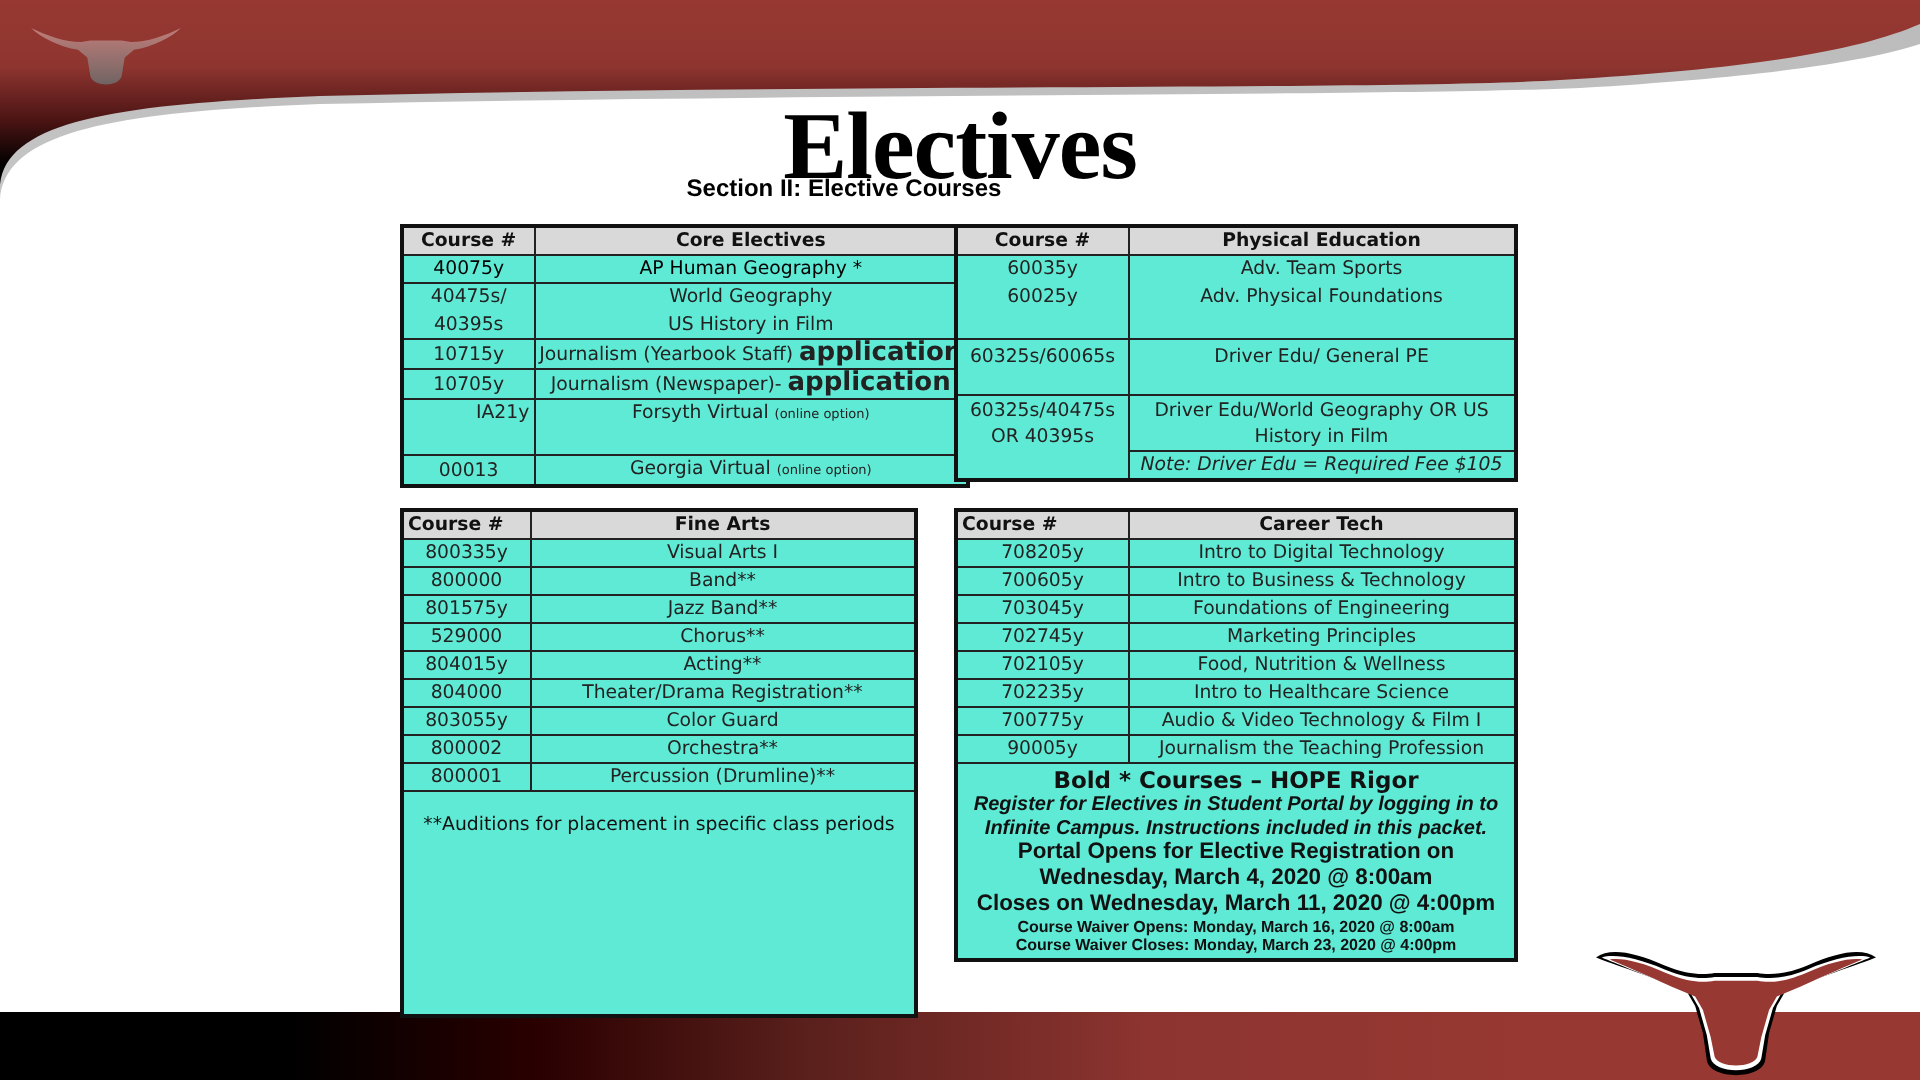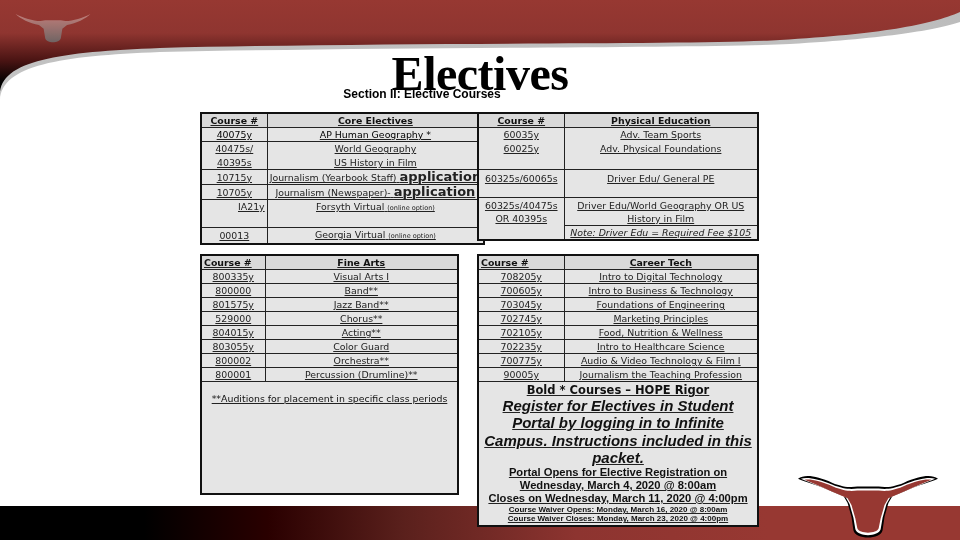--- a/index.html
+++ b/index.html
@@ -13,41 +13,41 @@
     background: linear-gradient(to right, #000 0%, #000 15%, #2a0000 28%, #5a201c 42%, #8d3430 60%, #973832 80%, #973832 100%); }
 
   .logo-top { position: absolute; left: 14px; top: 10px; width: 78px; height: 36px; opacity: .85; }
   .logo-bottom { position: absolute; left: 794px; top: 470px; width: 148px; height: 70px; }
 
   .page-title { position: absolute; left: 0; top: 50px; width: 960px; text-align: center;
     font-family: "Liberation Serif", serif; font-weight: bold; font-size: 48px; color: #000; letter-spacing: -0.5px; line-height: 48px; }
   .section-title { position: absolute; left: 0; top: 87px; width: 844px; text-align: center;
     font-weight: bold; font-size: 12px; color: #000; padding-left: 0; }
 
-  table.ctab { position: absolute; border-collapse: collapse; font-family: "DejaVu Sans", sans-serif; font-size: 9.4px; color: #222; background: #e5e5e5; text-decoration: underline; }
+  table.ctab { position: absolute; border-collapse: collapse; font-family: "DejaVu Sans", sans-serif; font-size: 9.4px; color: #222; background: #5eead4; }
   table.ctab td, table.ctab th { border: 1px solid #222; text-align: center; padding: 0 2px; height: 14px; line-height: 13px; white-space: nowrap; font-weight: normal; }
   table.ctab th { background: #d9d9d9; font-weight: bold; color: #111; }
   table.ctab { border: 2px solid #111; }
   .bold { font-weight: bold; color: #000; }
   .tiny { font-size: 6.5px; margin-top: 24px; }
   .tinyb { font-size: 13px; font-weight: bold; }
   .nobot td { border-bottom: none !important; }
   .notop td { border-top: none !important; }
   .note-italic { font-style: italic; }
 
   #t-core { left: 200px; top: 112px; width: 259px; }
   #t-pe { left: 477px; top: 112px; width: 282px; }
   #t-arts { left: 200px; top: 254px; width: 259px; }
   #t-career { left: 477px; top: 254px; width: 282px; }
 
   .footnote-cell { height: 112px !important; vertical-align: top; padding-top: 10px !important; font-weight: bold; color: #111; font-size: 9.4px; }
   .info-cell { padding: 2px 2px !important; line-height: normal !important; white-space: normal !important; font-family: "Liberation Sans", sans-serif; color: #111; }
   .info-cell div { line-height: 1.15; }
   .i-hope { font-family: "DejaVu Sans", sans-serif; font-size: 11.5px; font-weight: bold; color: #111; }
-  .i-reg { font-size: 15px; font-weight: bold; font-style: italic; }
+  .i-reg { font-size: 10px; font-weight: bold; font-style: italic; }
   .i-open { font-size: 11.2px; font-weight: bold; }
   .i-close { font-size: 11.2px; font-weight: bold; }
   .i-waiver { font-size: 8px; font-weight: bold; }
 </style>
 </head>
 <body>
 
 <div class="top-band"></div>
 <svg class="top-curve" viewBox="0 0 960 540" preserveAspectRatio="none">
   <defs>
@@ -183,20 +183,24 @@
       </tr>
   <tr>
         <td>529000</td>
         <td>Chorus**</td>
       </tr>
   <tr>
         <td>804015y</td>
         <td>Acting**</td>
       </tr>
   <tr>
+        <td>804000</td>
+        <td>Theater/Drama Registration**</td>
+      </tr>
+  <tr>
         <td>803055y</td>
         <td>Color Guard</td>
       </tr>
   <tr>
         <td>800002</td>
         <td>Orchestra**</td>
       </tr>
   <tr>
         <td>800001</td>
         <td>Percussion (Drumline)**</td>

